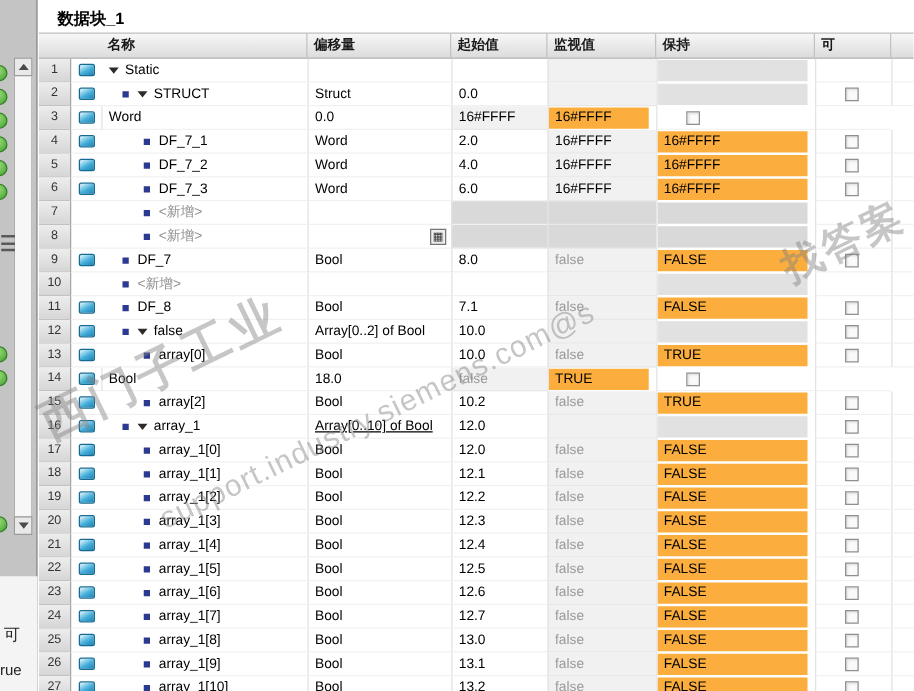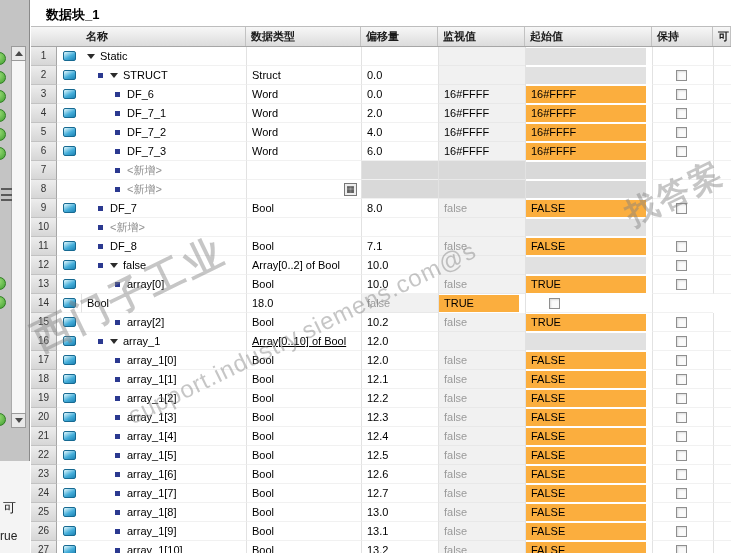--- a/index.html
+++ b/index.html
@@ -104,24 +104,23 @@
     <div class="dot" style="top: 296px;"></div>
     <div class="dot" style="top: 413px;"></div>
   </div>
 
 <div class="main">
   <div class="titlebar">
     <span class="title">数据块_1</span>
   </div>
   <div class="header">
     <div class="hcell">名称</div>
-    <div class="hcell">数据类型</div>
     <div class="hcell">偏移量</div>
+    <div class="hcell">起始值</div>
     <div class="hcell">监视值</div>
-    <div class="hcell">起始值</div>
     <div class="hcell">保持</div>
     <div class="hcell">可</div>
   </div>
   <div class="rows" id="rows">
       <div class="row">
         <div class="cell num">1</div>
         <div class="cell iconc">
           <div class="tag-icon"></div>
         </div>
         <div class="cell namec lvl1">
@@ -163,24 +162,20 @@
         </div>
         <div class="cell retc">
           <div class="checkbox"></div>
         </div>
         <div class="cell extrac"></div>
       </div>
       <div class="row">
         <div class="cell num">3</div>
         <div class="cell iconc">
           <div class="tag-icon"></div>
-        </div>
-        <div class="cell namec lvl3">
-          <div class="bullet"></div>
-          <div class="ntext">DF_6</div>
         </div>
         <div class="cell typec">
           <div class="" style="display: inline;">Word</div>
         </div>
         <div class="cell offc">0.0</div>
         <div class="cell startc">
           <div class="" style="display: inline;">16#FFFF</div>
         </div>
         <div class="cell monc">
           <div class="mon-block mon-orange">16#FFFF</div>

